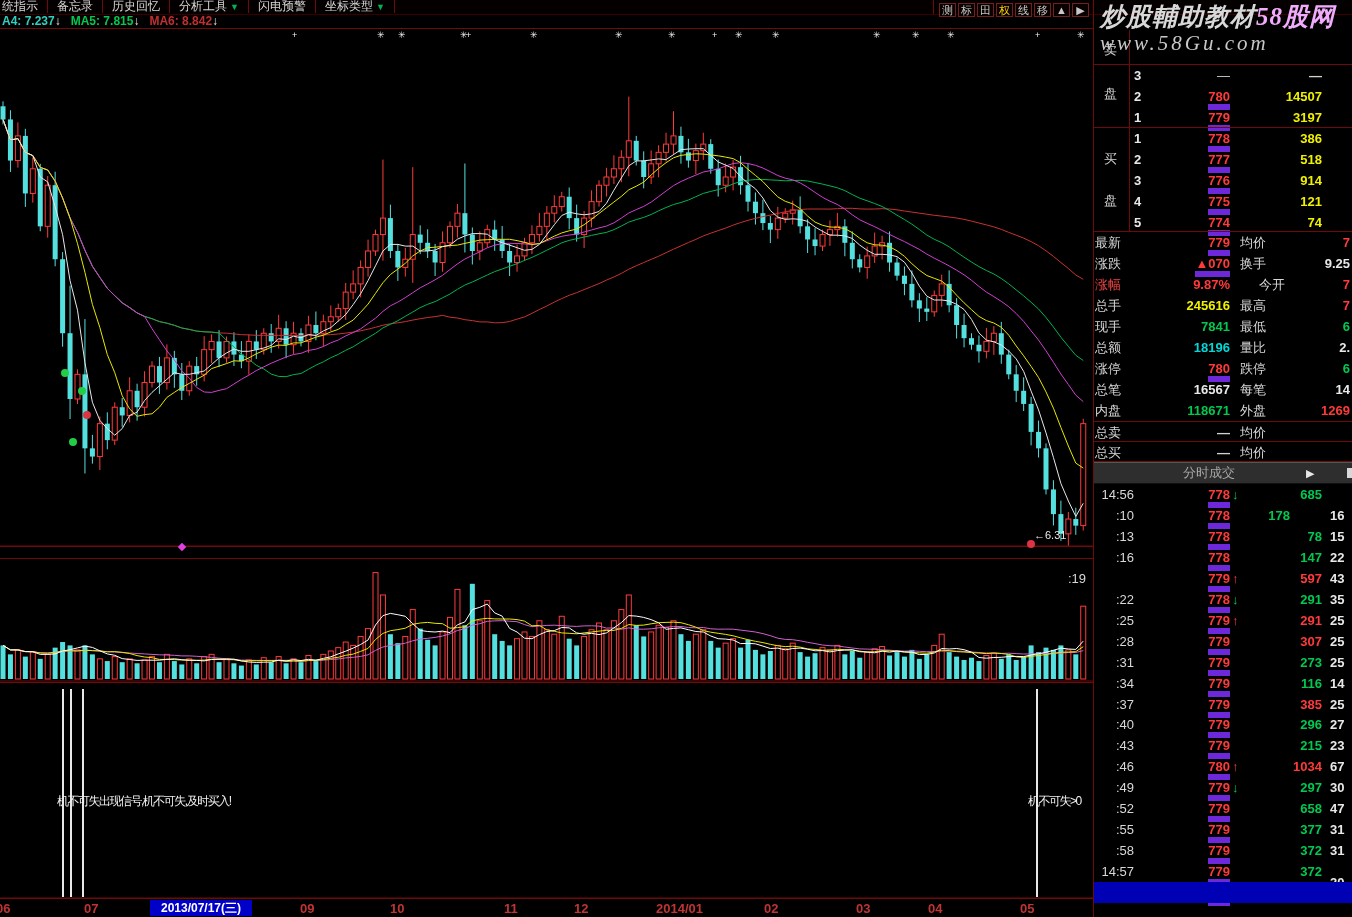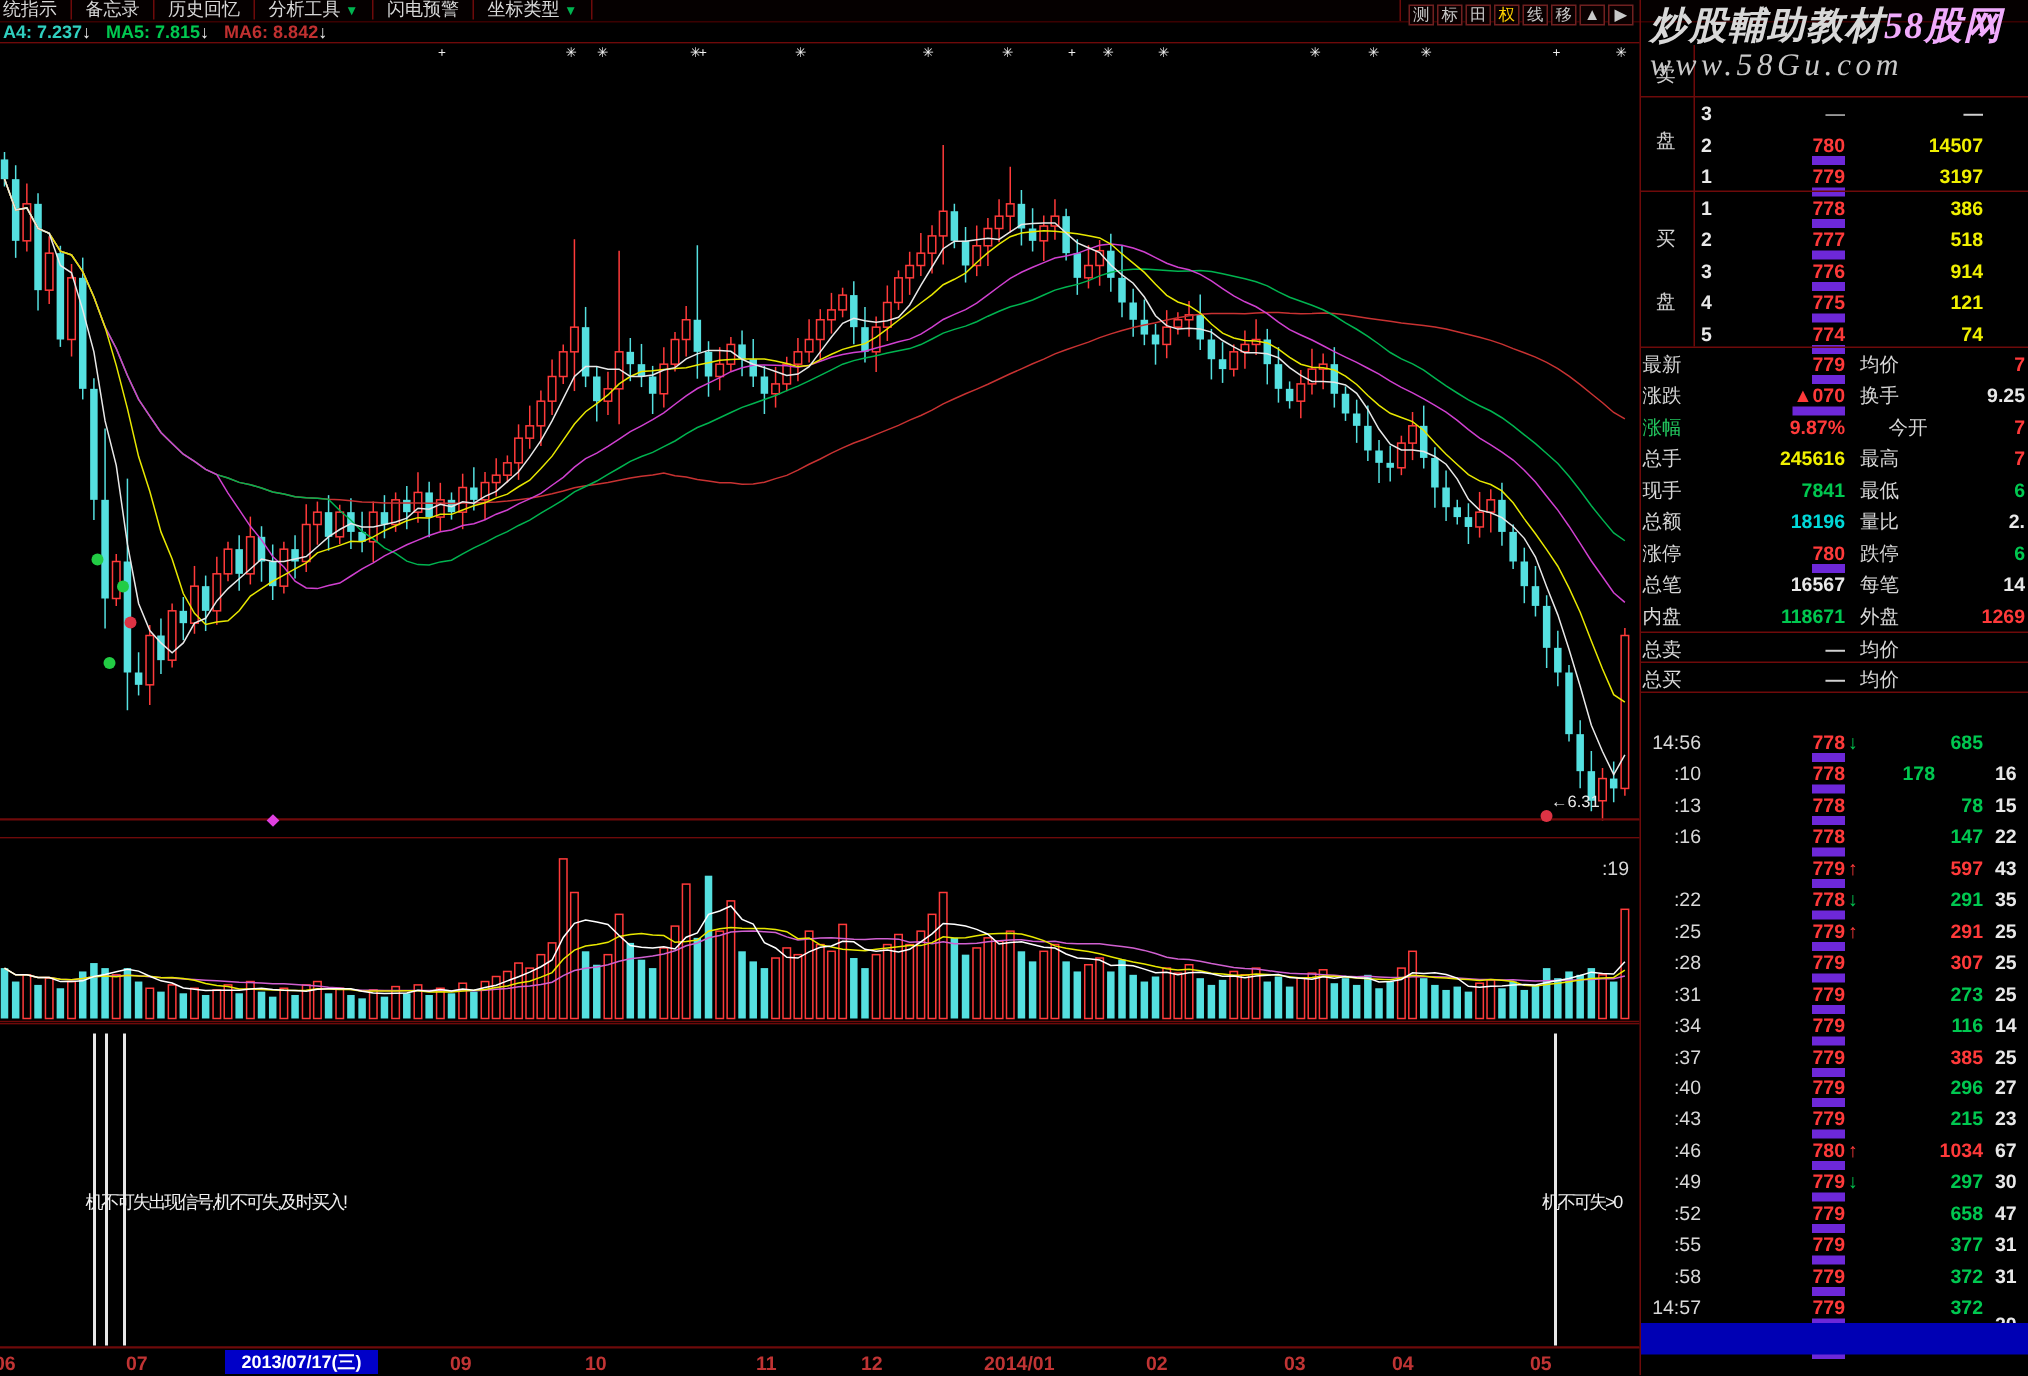--- a/index.html
+++ b/index.html
@@ -610,21 +610,21 @@
       <div class="rp-cell t-r bold" style="left: 1150px; top: 211.5px; width: 80px; color: rgb(255, 58, 58);"><span class="u">774</span></div>
       <div class="rp-cell t-r bold" style="left: 1232px; top: 211.5px; width: 90px; color: rgb(240, 240, 0);">74</div>
       <div class="rp-cell" style="left: 1095px; top: 232px; color: rgb(216, 216, 216);">最新</div>
       <div class="rp-cell t-r bold" style="left: 1130px; top: 232px; width: 100px; color: rgb(255, 58, 58);"><span class="u">779</span></div>
       <div class="rp-cell" style="left: 1240px; top: 232px; color: rgb(216, 216, 216);">均价</div>
       <div class="rp-cell t-r bold" style="left: 1290px; top: 232px; width: 60px; color: rgb(255, 58, 58);">7</div>
       <div class="rp-cell" style="left: 1095px; top: 253px; color: rgb(216, 216, 216);">涨跌</div>
       <div class="rp-cell t-r bold" style="left: 1130px; top: 253px; width: 100px; color: rgb(255, 58, 58);"><span class="u">▲070</span></div>
       <div class="rp-cell" style="left: 1240px; top: 253px; color: rgb(216, 216, 216);">换手</div>
       <div class="rp-cell t-r bold" style="left: 1290px; top: 253px; width: 60px; color: rgb(232, 232, 232);">9.25</div>
-      <div class="rp-cell" style="left: 1095px; top: 274px; color: #22c55e;">涨幅</div>
+      <div class="rp-cell" style="left: 1095px; top: 274px; color: #ef4444;">涨幅</div>
       <div class="rp-cell t-r bold" style="left: 1130px; top: 274px; width: 100px; color: rgb(255, 58, 58);">9.87%</div>
       <div class="rp-cell" style="left: 1240px; top: 274px; color: rgb(216, 216, 216); margin-left: 19px;">今开</div>
       <div class="rp-cell t-r bold" style="left: 1290px; top: 274px; width: 60px; color: rgb(255, 58, 58);">7</div>
       <div class="rp-cell" style="left: 1095px; top: 295px; color: rgb(216, 216, 216);">总手</div>
       <div class="rp-cell t-r bold" style="left: 1130px; top: 295px; width: 100px; color: rgb(240, 240, 0);">245616</div>
       <div class="rp-cell" style="left: 1240px; top: 295px; color: rgb(216, 216, 216);">最高</div>
       <div class="rp-cell t-r bold" style="left: 1290px; top: 295px; width: 60px; color: rgb(255, 58, 58);">7</div>
       <div class="rp-cell" style="left: 1095px; top: 316px; color: rgb(216, 216, 216);">现手</div>
       <div class="rp-cell t-r bold" style="left: 1130px; top: 316px; width: 100px; color: rgb(0, 200, 80);">7841</div>
       <div class="rp-cell" style="left: 1240px; top: 316px; color: rgb(216, 216, 216);">最低</div>
@@ -732,20 +732,25 @@
       <div class="rp-cell t-r" style="left: 1094px; top: 861.1px; width: 40px; color: rgb(216, 216, 216);">14:57</div>
       <div class="rp-cell t-r bold" style="left: 1160px; top: 861.1px; width: 70px; color: rgb(255, 58, 58);"><span class="u">779</span></div>
       <div class="rp-cell t-r bold" style="left: 1240px; top: 861.1px; width: 82px; color: rgb(0, 200, 80);">372</div>
       <div class="rp-cell bold" style="left: 1330px; top: 872px; color: rgb(232, 232, 232);">20</div>
       <div class="rp-cell t-r" style="left: 1094px; top: 882.05px; width: 40px; color: rgb(255, 255, 255);">15:00</div>
       <div class="rp-cell t-r bold" style="left: 1160px; top: 882.05px; width: 70px; color: rgb(255, 144, 144);"><span class="u">779</span></div>
       <div class="rp-cell t-r bold" style="left: 1240px; top: 882.05px; width: 82px; color: rgb(255, 255, 255);">7841</div>
       <div class="rp-cell bold" style="left: 1330px; top: 882.05px; color: rgb(255, 255, 255);">578</div>
     </div>
 
+  <div id="tick-header">
+    <span id="tick-title">分时成交</span>
+    <span id="tick-expand">▶</span>
+    <span id="tick-sliver"></span>
+  </div>
   <div id="sel-row-bg"></div>
   <div id="tick-list">
       <div style="position: absolute; left: 1094px; top: 484px; width: 258px; height: 21px;"></div>
       <div style="position: absolute; left: 1094px; top: 504.95px; width: 258px; height: 21px;"></div>
       <div style="position: absolute; left: 1094px; top: 525.9px; width: 258px; height: 21px;"></div>
       <div style="position: absolute; left: 1094px; top: 546.85px; width: 258px; height: 21px;"></div>
       <div style="position: absolute; left: 1094px; top: 567.8px; width: 258px; height: 21px;"></div>
       <div style="position: absolute; left: 1094px; top: 588.75px; width: 258px; height: 21px;"></div>
       <div style="position: absolute; left: 1094px; top: 609.7px; width: 258px; height: 21px;"></div>
       <div style="position: absolute; left: 1094px; top: 630.65px; width: 258px; height: 21px;"></div>

